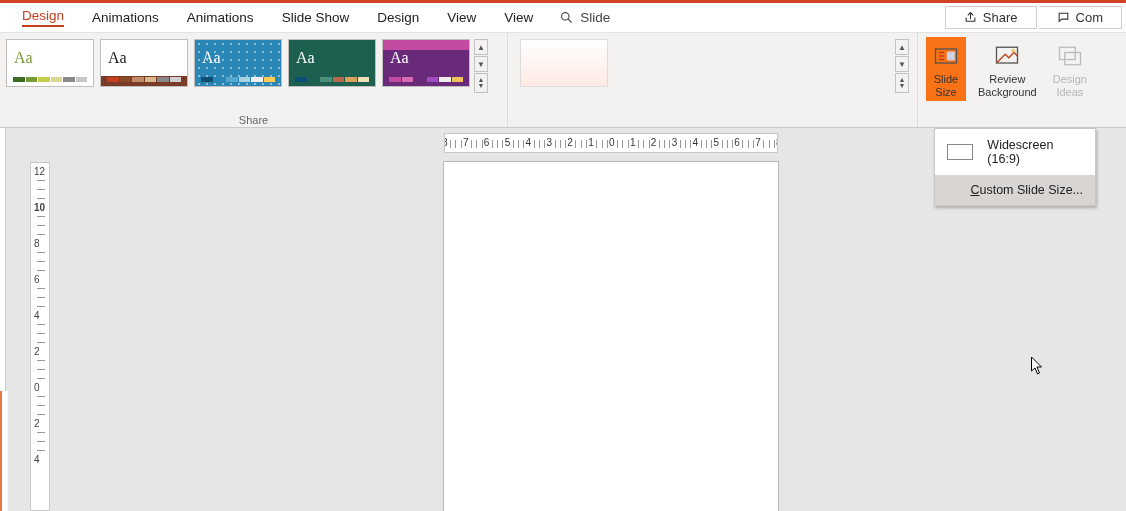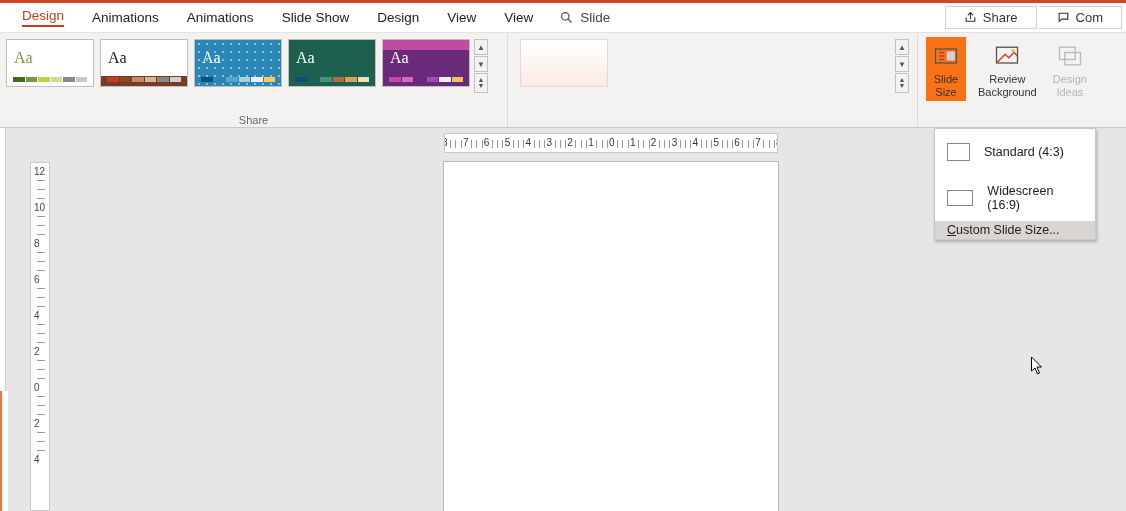--- a/index.html
+++ b/index.html
@@ -39,21 +39,21 @@
   .rbtn { display:flex; flex-direction:column; align-items:center; padding:2px 4px; font-size:11px; color:#333; text-align:center; line-height:13px; }
   .rbtn.disabled { color:#b5b5b5; }
   .rbtn .ic { width:32px; height:34px; display:flex; align-items:center; justify-content:center; }
   .rbtn .ic svg { width:28px; height:28px; }
   .rbtn.selected { background:#f97316; }
 
   
   .drop { position:absolute; top:128px; right:30px; width:162px; background:#fff; border:1px solid #c8c8c8; box-shadow:1px 2px 3px rgba(0,0,0,.25); z-index:30; }
   .drop-item { display:flex; align-items:center; height:46px; padding:0 12px; font-size:12.5px; color:#222; }
   .drop-item .ico { width:26px; height:18px; border:1px solid #888; margin-right:14px; background:#fff; }
-  .drop-item.hi { background:#d8d5d3; height:18px; justify-content:flex-start; }
+  .drop-item.hi { background:#d8d5d3; height:30px; justify-content:flex-end; }
   .drop-item.hi span { text-align:center; }
   .underline-first::first-letter { text-decoration: underline; }
 
   
   .editwrap { position:absolute; top:128px; left:0; right:0; bottom:0; }
   .hruler { position:absolute; top:0; left:42px; right:210px; height:20px; background:#fff; border:1px solid #c8c8c8; font-size:9px; color:#444; display:flex; align-items:center; overflow:hidden; }
   .hruler .lbl { position:absolute; top:3px; font-size:10px; color:#333;}
   .vruler { position:absolute; top:28px; left:30px; width:20px; bottom:0; background:#fff; border:1px solid #c8c8c8; font-size:9px; color:#444; overflow:hidden; }
   .vruler .lbl { position:absolute; left:3px; font-size:10px; }
 
@@ -230,24 +230,20 @@
             </svg>
         </div>
         <span style="white-space:pre">Design
 Ideas</span>
       </div>
     </div>
   </div>
 </div>
 
 <div class="drop">
-  <div class="drop-item">
-    <div class="ico" style="width:23px;height:18px"></div>
-    <span>Standard (4:3)</span>
-  </div>
   <div class="drop-item">
     <div class="ico" style="width:28px;height:16px"></div>
     <span>Widescreen (16:9)</span>
   </div>
   <div class="drop-item hi">
     <span class="underline-first">Custom Slide Size...</span>
   </div>
   <div class="cursor">
     <svg viewBox="0 0 12 18">
         <path d="M0 0 L0 14 L3.5 11 L6 17 L8 16 L5.5 10 L10 10 Z" fill="#fff" stroke="#000" stroke-width="1"></path>
@@ -324,21 +320,21 @@
       <div class="small-tick" style="left: 318.344px;"></div>
       <div class="small-tick" style="left: 323.562px;"></div>
       <div class="small-tick" style="left: 328.781px;"></div>
       <div class="lbl" style="left: 331px;">8</div>
     </div>
   <div class="vruler" id="vruler" style="top:34px">
       <div class="lbl" style="top: 3px;">12</div>
       <div class="small-vtick" style="top: 17px;"></div>
       <div class="small-vtick" style="top: 26px;"></div>
       <div class="small-vtick" style="top: 35px;"></div>
-      <div class="lbl" style="top: 39px;">10</div>
+      <div class="lbl" style="top: 39px; font-weight: bold;">10</div>
       <div class="small-vtick" style="top: 53px;"></div>
       <div class="small-vtick" style="top: 62px;"></div>
       <div class="small-vtick" style="top: 71px;"></div>
       <div class="lbl" style="top: 75px;">8</div>
       <div class="small-vtick" style="top: 89px;"></div>
       <div class="small-vtick" style="top: 98px;"></div>
       <div class="small-vtick" style="top: 107px;"></div>
       <div class="lbl" style="top: 111px;">6</div>
       <div class="small-vtick" style="top: 125px;"></div>
       <div class="small-vtick" style="top: 134px;"></div>

